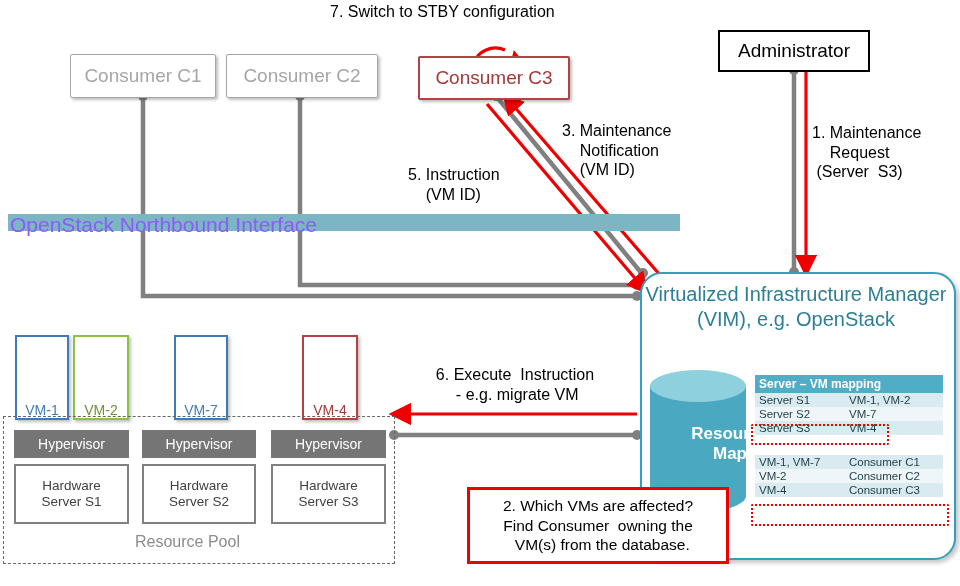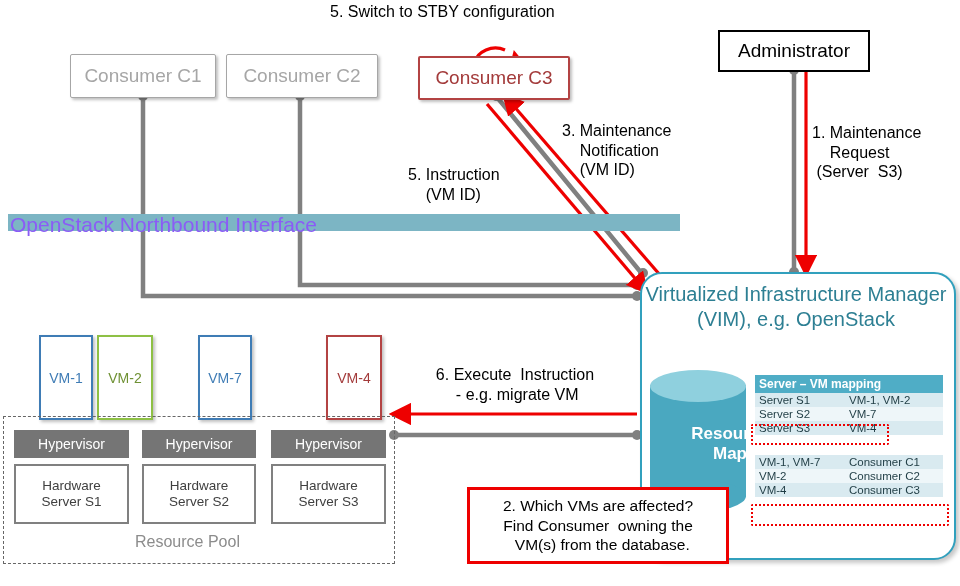--- a/index.html
+++ b/index.html
@@ -38,22 +38,22 @@
   .rmtable td{padding:1px 4px;color:#1f3c44;}
   .rmtable tr.hdr td{background:#4fadc6;color:#fff;font-weight:bold;font-size:12px;padding:2px 4px;}
   .rmtable tr.even td{background:#d9eaf0;}
   .rmtable tr.odd td{background:#eef6f9;}
   .rmtable td.c1{width:82px;}
 
   .dashred{position:absolute;border:2px dotted #ee0000;border-radius:2px;pointer-events:none;}
 
   
   .vm{position:absolute;box-sizing:border-box;background:#fff;display:flex;
-      align-items:center;justify-content:center;font-size:14px;
-      box-shadow:2px 2px 3px rgba(0,0,0,.25);margin-left:24px;}
+      align-items:flex-end;justify-content:center;font-size:14px;
+      box-shadow:2px 2px 3px rgba(0,0,0,.25);}
   .vm.blue{border:2.5px solid #3f7cb5;color:#3f7cb5;}
   .vm.green{border:2.5px solid #8ec045;color:#6f9134;}
   .vm.red{border:2.5px solid #b34343;color:#a33a3a;}
 
   .pool{position:absolute;border:1.6px dashed #666;box-sizing:border-box;background:transparent;}
   .poollabel{position:absolute;color:#8c8c8c;font-size:16px;}
   .hyper{position:absolute;background:#757575;color:#fff;font-size:14px;display:flex;
          align-items:center;justify-content:center;box-sizing:border-box;}
   .hw{position:absolute;border:2px solid #808080;background:#fff;color:#404040;font-size:13.5px;
       display:flex;align-items:center;justify-content:center;text-align:center;line-height:1.2;
@@ -234,21 +234,21 @@
   </div>
   <div class="hw" style="left:271px;top:464px;width:115px;height:60px;">
     <div>
       <div>Hardware</div>
       <div>Server S3</div>
     </div>
   </div>
 
   <div class="poollabel" style="left:135px;top:533px;">Resource  Pool</div>
 
-  <div class="ann" style="left:330px;top:2px;">5. Switch to STBY configuration</div>
+  <div class="ann" style="left:330px;top:2px;">7. Switch to STBY configuration</div>
 
   <div class="ann" style="left:812px;top:123px;">1. Maintenance
     Request
  (Server  S3)</div>
 
   <div class="ann" style="left:562px;top:121px;">3. Maintenance
     Notification
     (VM ID)</div>
 
   <div class="ann" style="left:408px;top:165px;">5. Instruction

